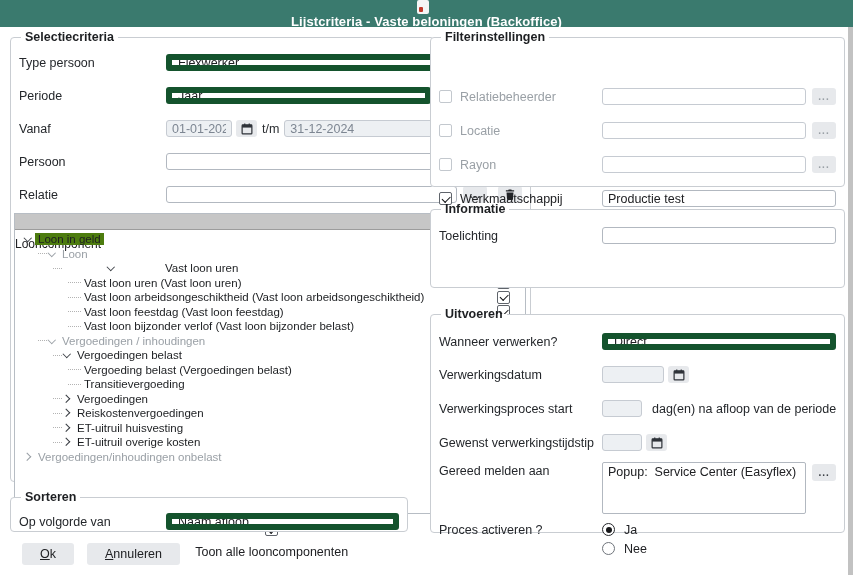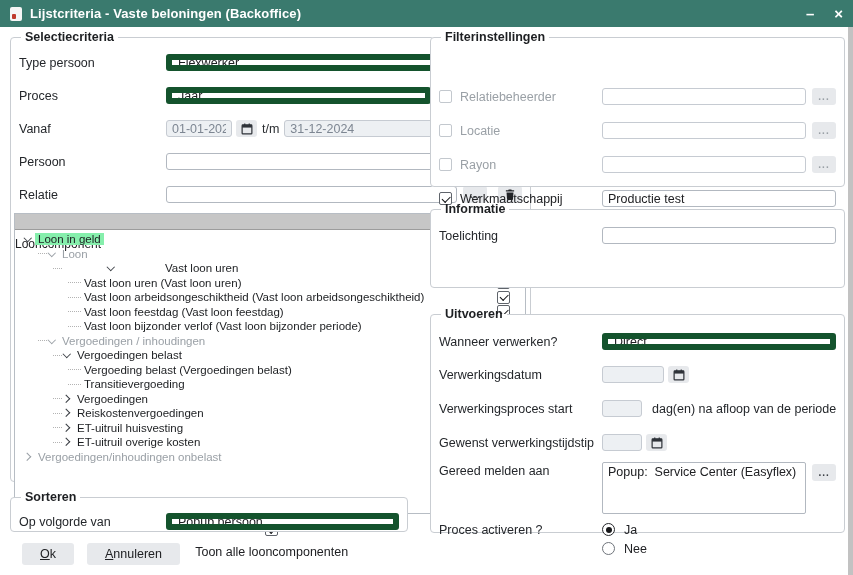--- a/index.html
+++ b/index.html
@@ -4,21 +4,21 @@
 <style>
   html,body{margin:0;padding:0;}
   body{
     width:853px;height:575px;position:relative;background:#ffffff;
     font-family:"Liberation Sans",sans-serif;color:#202124;overflow:hidden;
     font-size:12.5px;
   }
   
   .titlebar{
     position:absolute;top:0;left:0;right:0;height:27px;background:#3a7a6e;
-    display:flex;align-items:center;padding:0 10px;box-sizing:border-box;color:#fff;
+    display:flex;align-items:center;padding:0 10px;box-sizing:border-box;color:#fff;flex-direction:column;
   }
   .doc-icon{width:12px;height:14px;background:#f5f5f5;border-radius:2px;position:relative;margin-right:8px;flex:0 0 auto;}
   .doc-icon::after{content:"";position:absolute;left:2px;bottom:2px;width:4px;height:5px;background:#c0392b;border-radius:1px;}
   .title-text{font-weight:bold;font-size:13px;letter-spacing:.1px;}
   .tb-btns{margin-left:auto;display:flex;gap:20px;align-items:center;}
   .tb-btn{color:#fff;font-size:15px;line-height:15px;cursor:default;font-weight:bold;}
   
   fieldset.group{
     position:absolute;border:1px solid #c9cdd2;border-radius:4px;margin:0;
     padding:2px 8px 4px 8px;background:#fff;box-sizing:border-box;
@@ -69,21 +69,21 @@
     position:relative;margin:1px -4px 0 -5px;border:1px solid #b7bdc4;background:#fff;
     height:301px;box-sizing:border-box;overflow:hidden;
   }
   .tree-header{display:flex;height:15px;background:#c6c6c6;border-bottom:1px solid #9c9c9c;align-items:center;}
   .tree-header .th1{flex:1;font-size:12px;color:#202124;margin-top:44px;}
   .tree-header .th2{width:17px;height:100%;border-left:1px solid #ababab;box-sizing:border-box;}
   .tree-body{padding-top:2px;}
   .tree-row{position:relative;display:flex;align-items:center;height:14.5px;font-size:11.5px;}
   .tlabel{padding:0 3px;white-space:nowrap;overflow:hidden;margin-right:30px;color:#1c1e21;}
   .tlabel.dim{color:#9aa0a6;}
-  .tlabel.selected{background:#86efac;}
+  .tlabel.selected{background:#4d7c0f;}
   .guide{border-top:1px dotted #b3b3b3;flex:0 0 auto;height:0;}
   .expander{width:10px;height:10px;position:relative;flex:0 0 auto;margin-right:2px;}
   .expander::after{content:"";position:absolute;width:4.5px;height:4.5px;border-right:1.6px solid #3a3e44;border-bottom:1.6px solid #3a3e44;}
   .expander.down::after{left:2px;top:1px;transform:rotate(45deg);}
   .expander.right::after{left:1px;top:2px;transform:rotate(-45deg);}
   .expander.dimc::after{border-color:#9aa0a6;}
   .tree-cb{position:absolute;right:15px;top:0.5px;}
   .magnifier{position:absolute;right:7px;bottom:5px;width:13px;height:13px;}
   .magnifier::before{content:"";position:absolute;left:1px;top:1px;width:8px;height:8px;border:1.4px solid #5b6066;border-radius:50%;}
   .magnifier::after{content:"";position:absolute;right:0px;bottom:0px;width:4.5px;height:1.5px;background:#5b6066;transform:rotate(45deg);border-radius:1px;}
@@ -124,21 +124,21 @@
   <legend>Selectiecriteria</legend>
 
   <div class="form-row" style="margin-top:2px;">
     <span class="lbl">Type persoon</span>
     <div class="select flex1">
       <span>Flexwerker</span>
     </div>
   </div>
 
   <div class="form-row">
-    <span class="lbl">Proces</span>
+    <span class="lbl">Periode</span>
     <div class="select flex1">
       <span>Jaar</span>
     </div>
     <div class="select" style="width:86px;margin-left:5px;">
       <span>Huidig(e)</span>
     </div>
   </div>
 
   <div class="form-row">
     <span class="lbl">Vanaf</span>
@@ -223,21 +223,21 @@
           <span class="tlabel">Vast loon arbeidsongeschiktheid (Vast loon arbeidsongeschiktheid)</span>
           <span class="cb tree-cb checked"></span>
         </div>
         <div class="tree-row" style="padding-left: 53px;">
           <span class="guide" style="width: 13px;"></span>
           <span class="tlabel">Vast loon feestdag (Vast loon feestdag)</span>
           <span class="cb tree-cb checked"></span>
         </div>
         <div class="tree-row" style="padding-left: 53px;">
           <span class="guide" style="width: 13px;"></span>
-          <span class="tlabel">Vast loon bijzonder verlof (Vast loon bijzonder periode)</span>
+          <span class="tlabel">Vast loon bijzonder verlof (Vast loon bijzonder belast)</span>
           <span class="cb tree-cb checked"></span>
         </div>
         <div class="tree-row" style="padding-left: 23px;">
           <span class="guide" style="width: 9px;"></span>
           <span class="expander down dimc"></span>
           <span class="tlabel dim">Vergoedingen / inhoudingen</span>
         </div>
         <div class="tree-row" style="padding-left: 38px;">
           <span class="guide" style="width: 9px;"></span>
           <span class="expander down"></span>
@@ -290,21 +290,21 @@
     <span class="cb checked" id="toon-cb"></span>
     <span>Toon alle looncomponenten</span>
   </div>
 </fieldset>
 
 <fieldset class="group" style="left:10px;top:490px;width:398px;height:42px;">
   <legend>Sorteren</legend>
   <div class="form-row" style="margin-top:1px;">
     <span class="lbl">Op volgorde van</span>
     <div class="select flex1">
-      <span>Popup persoon</span>
+      <span>Naam afloop</span>
     </div>
   </div>
 </fieldset>
 
 <fieldset class="group" style="left:430px;top:30px;width:415px;height:157px;">
   <legend>Filterinstellingen</legend>
   <div id="filter-rows" style="margin-top:2px;">
       <div class="form-row" style="margin-bottom: 5px; margin-top: 36px;">
         <span class="cb dis" style="margin-right: 8px;"></span>
         <span class="dim-label" style="width: 142px; flex: 0 0 auto;">Relatiebeheerder</span>

